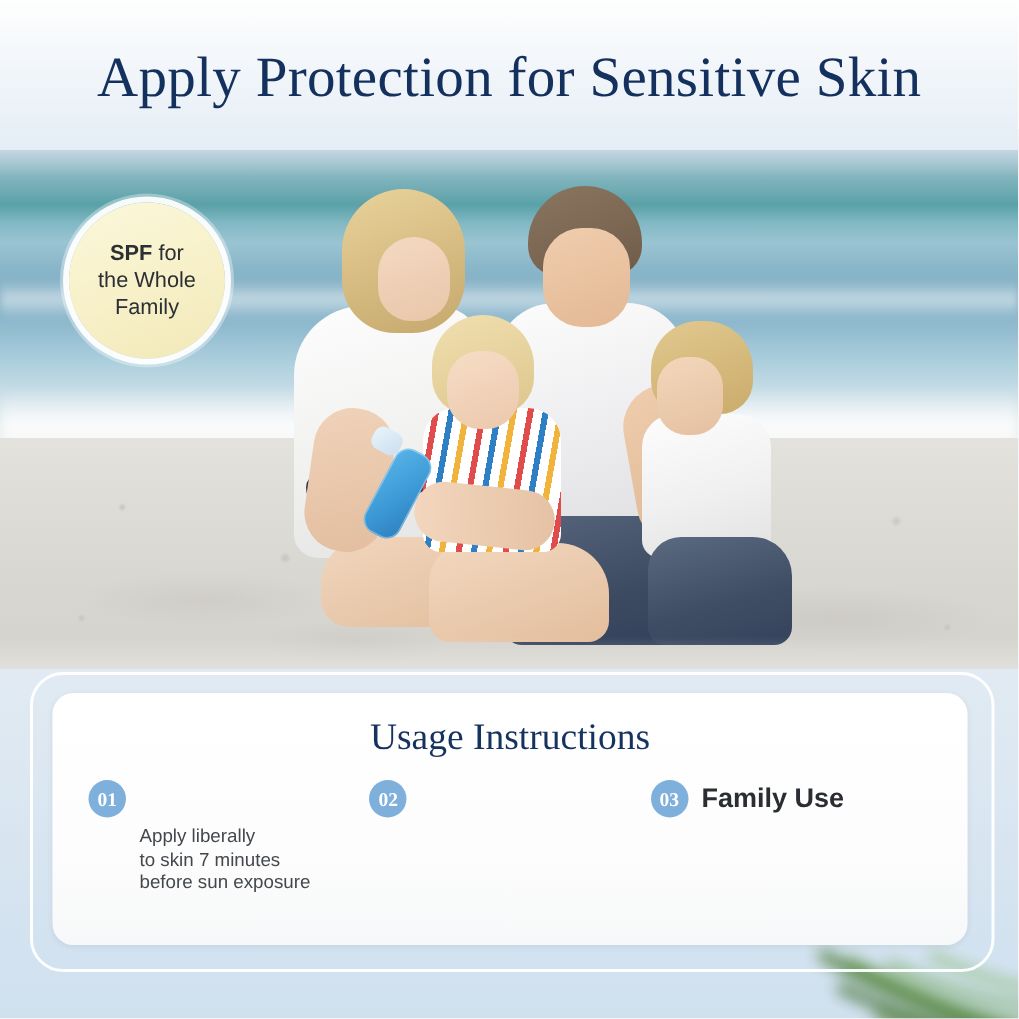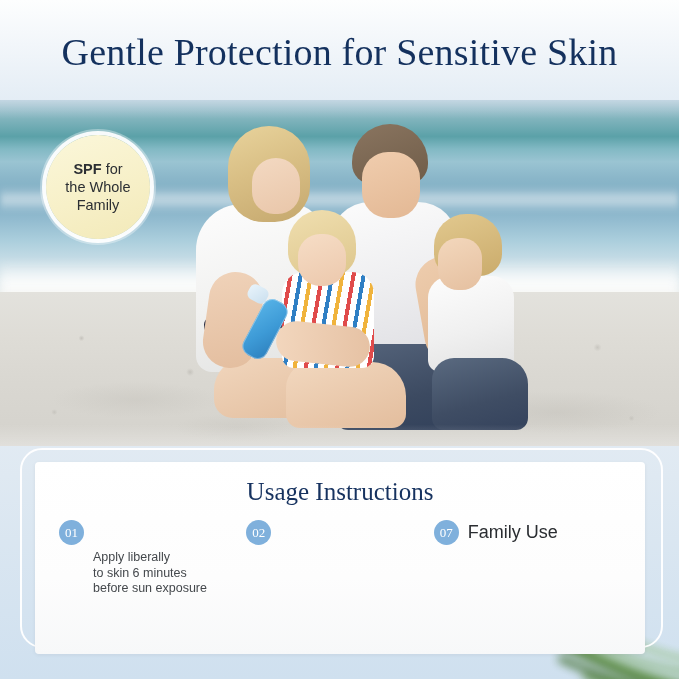--- a/index.html
+++ b/index.html
@@ -166,35 +166,35 @@
     font-family:"Liberation Sans",sans-serif;
   }
   .badge-text b{font-weight:bold;}
 
   
   .panel-ring{
     position:absolute;left:20px;top:448px;width:639px;height:196px;z-index:8;
     border:2px solid rgba(255,255,255,.95);border-radius:22px;
   }
   .panel{
-    position:absolute;left:35px;top:462px;width:610px;height:192px;z-index:9;
+    position:absolute;left:35px;top:462px;width:610px;height:168px;z-index:9;
     background:linear-gradient(180deg,#ffffff 0%,#fdfdfd 60%,#f7f8f9 100%);
-    border-radius:4px;
+    border-radius:14px;
     box-shadow:0 1px 4px rgba(0,0,0,.06);
   }
   .panel-title{
     text-align:center;margin-top:16px;
     font-family:"Liberation Serif","DejaVu Serif",serif;
     font-size:25px;color:#16325f;
   }
   .steps{
     display:flex;margin-top:14px;padding:0 24px;
   }
   .step{flex:1;padding-right:12px;}
-  .step-head{display:flex;align-items:center;gap:9px;}
+  .step-head{display:flex;align-items:center;gap:9px;font-weight:bold;}
   .step-num{
     width:25px;height:25px;min-width:25px;border-radius:50%;
     background:#7fb0dc;
     color:#ffffff;
     font-family:"Liberation Serif","DejaVu Serif",serif;
     font-size:13px;
     display:flex;align-items:center;justify-content:center;
   }
   .step-title{
     font-size:18px;color:#2a2d31;
@@ -205,21 +205,21 @@
     font-size:12.5px;line-height:15.5px;color:#44484c;
     white-space:pre-line;
   }
 </style>
 </head>
 <body>
 
 <div class="canvas">
 
   <div class="header-band"></div>
-  <div class="title">Gentle Protection for Sensitive Skin</div>
+  <div class="title">Apply Protection for Sensitive Skin</div>
 
   <div class="photo">
     <div class="sea"></div>
     <div class="surf"></div>
     <div class="sand"></div>
 
     <div class="fam">
       <div class="fg m-body"></div>
       <div class="fg m-leg"></div>
       <div class="fg m-hair"></div>
@@ -276,33 +276,33 @@
   <div class="panel">
     <div class="panel-title">Usage Instructions</div>
 
     <div class="steps">
 
       <div class="step">
         <div class="step-head">
           <div class="step-num">01</div>
         </div>
         <div class="step-desc">Apply liberally
-to skin 6 minutes
+to skin 7 minutes
 before sun exposure</div>
       </div>
 
       <div class="step">
         <div class="step-head">
           <div class="step-num">02</div>
         </div>
       </div>
 
       <div class="step">
         <div class="step-head">
-          <div class="step-num">07</div>
+          <div class="step-num">03</div>
           <div class="step-title">Family Use</div>
         </div>
       </div>
 
     </div>
   </div>
 
 </div>
 
 </body></html>

